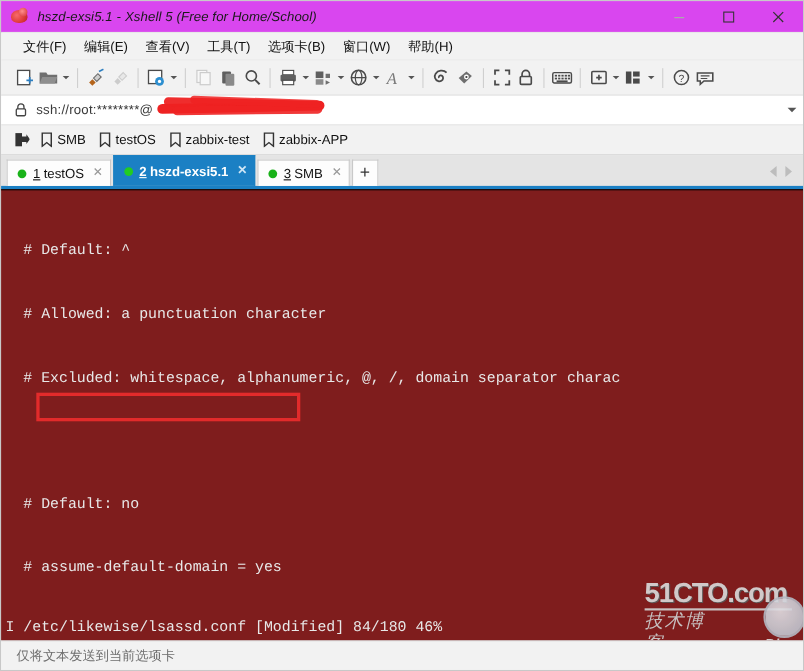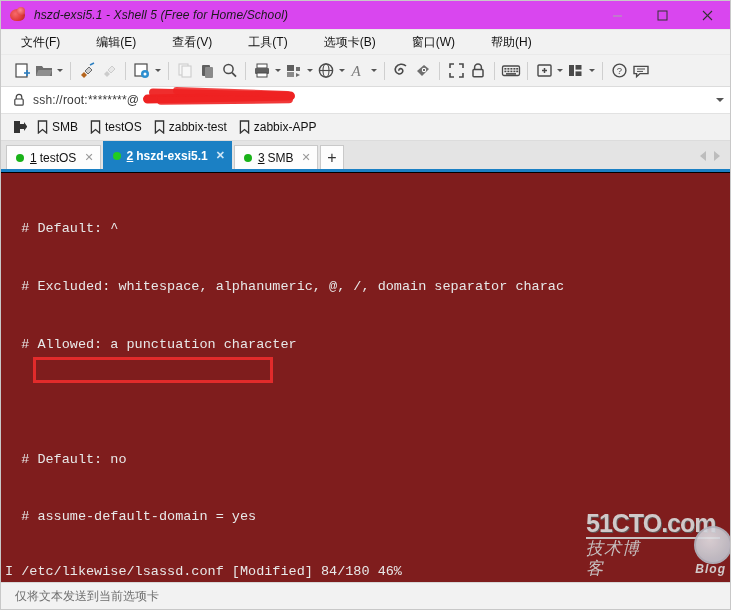--- a/index.html
+++ b/index.html
@@ -80,21 +80,20 @@
 
   
   .menubar {
     height: 24px;
     min-height: 24px;
     background: #f2f2f2;
     display: flex;
     align-items: center;
     padding-left: 12px;
     border-bottom: 1px solid #eaeaea;
-    gap: 20px;
   }
   .menu-item {
     font-size: 12px;
     color: #111;
     padding: 3px 8px;
     white-space: nowrap;
   }
 
   
   .toolbar {
@@ -320,21 +319,21 @@
   .anno-box {
     position: absolute;
     border: 3px solid #e22b2b;
     pointer-events: none;
     box-sizing: border-box;
   }
   
   .watermark {
     position: absolute;
     right: 4px;
-    bottom: 16px;
+    bottom: 0px;
     width: 140px;
     height: 56px;
     opacity: 0.92;
     pointer-events: none;
     font-family: "Liberation Sans", sans-serif;
   }
   .wm-main {
     font-size: 25px;
     font-weight: bold;
     letter-spacing: -1px;
@@ -719,22 +718,22 @@
         </div>
       <div class="tab-nav right">
           <i></i>
         </div>
     </div>
   </div>
 
   <div class="terminal-wrap">
     <div class="term">
       <div class="ln">  # Default: ^</div>
+      <div class="ln">  # Allowed: a punctuation character</div>
       <div class="ln">  # Excluded: whitespace, alphanumeric, @, /, domain separator charac</div>
-      <div class="ln">  # Allowed: a punctuation character</div>
       <div class="ln"></div>
       <div class="ln">  # Default: no</div>
       <div class="ln">  # assume-default-domain = yes</div>
       
       
       
       
       
       
       

